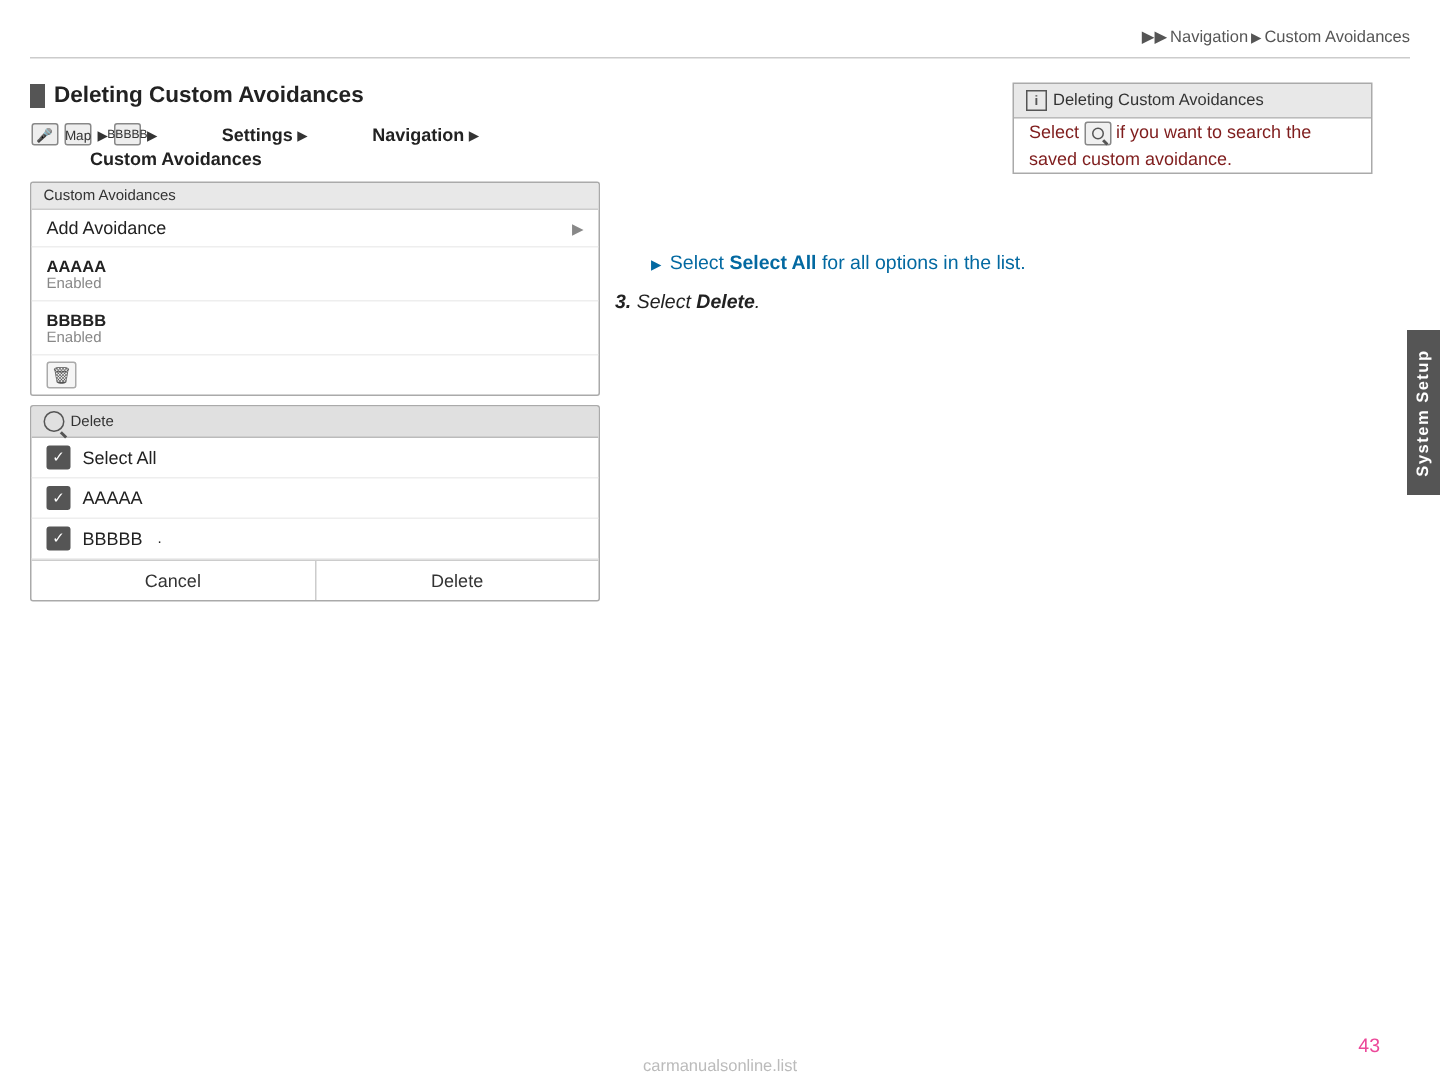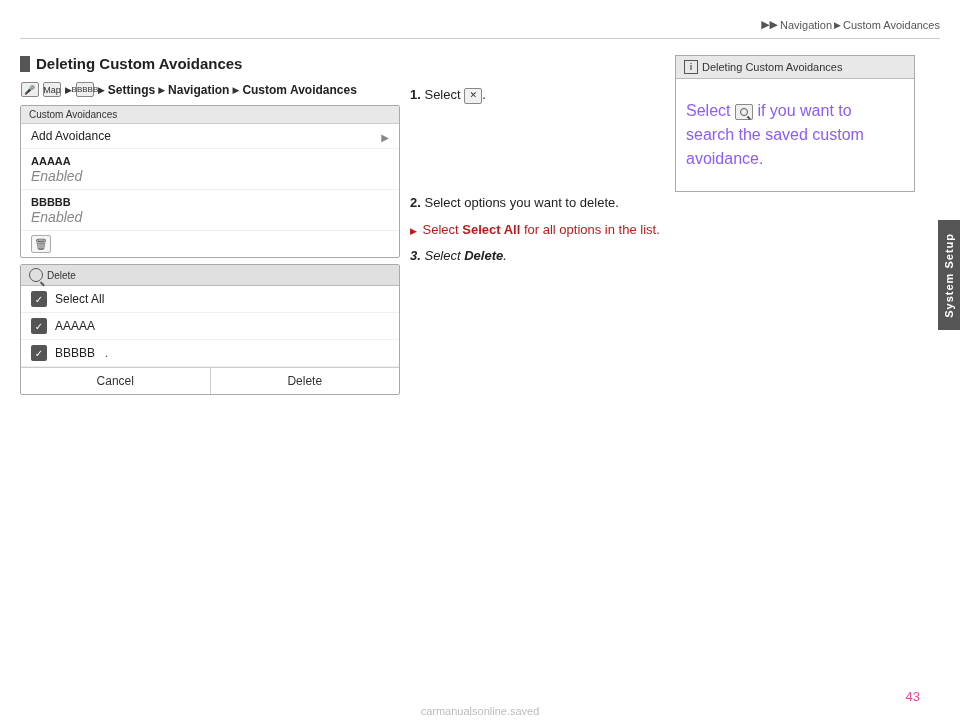--- a/index.html
+++ b/index.html
@@ -127,20 +127,21 @@
       color: #333;
       margin: 0 1px;
     }
     .breadcrumb-path .arrow {
       font-size: 9px;
       color: #333;
       margin: 0 1px;
     }
     .breadcrumb-path .bold-text {
       font-weight: bold;
+      margin-left: 40px;
     }
 
     
     .screenshot-panel {
       border: 1px solid #aaa;
       background: #fff;
       margin-bottom: 6px;
       border-radius: 2px;
       overflow: hidden;
     }
@@ -164,24 +165,23 @@
     }
     .panel-row:last-child {
       border-bottom: none;
     }
     .panel-row .row-arrow {
       margin-left: auto;
       font-size: 10px;
       color: #888;
     }
     .panel-row .sub-text {
-      font-size: 14px;
+      font-size: 10px;
       color: #888;
       display: block;
-      font-style: italic;
     }
     .panel-row-title {
       font-size: 11px;
       font-weight: bold;
     }
 
     
     .delete-icon-row {
       padding: 4px 10px;
       display: flex;
@@ -303,23 +303,23 @@
       width: 18px;
       height: 16px;
       border: 1px solid #888;
       border-radius: 2px;
       font-size: 9px;
       background: #f0f0f0;
       color: #333;
       vertical-align: middle;
     }
     .step-sub {
-      margin-left: 0;
+      margin-left: 24px;
       font-size: 13px;
-      color: #b91c1c;
+      color: #0369a1;
       margin-bottom: 4px;
       line-height: 1.5;
     }
     .step-sub .arrow-bullet {
       font-size: 9px;
       margin-right: 2px;
     }
 
     
     .right-info-box {
@@ -344,23 +344,23 @@
       height: 14px;
       border: 1.5px solid #555;
       display: inline-flex;
       align-items: center;
       justify-content: center;
       font-size: 9px;
       color: #555;
       font-weight: bold;
     }
     .right-info-body {
-      padding: 20px 10px;
-      font-size: 16px;
-      color: #8b5cf6;
+      padding: 0 10px;
+      font-size: 12px;
+      color: #7f1d1d;
       line-height: 1.5;
     }
     .right-info-body .search-inline {
       display: inline-flex;
       align-items: center;
       justify-content: center;
       width: 18px;
       height: 16px;
       border: 1px solid #888;
       border-radius: 2px;
@@ -478,29 +478,21 @@
         <div class="panel-footer-btn">Cancel</div>
         <div class="panel-footer-btn">Delete</div>
       </div>
     </div>
 
   </div>
 
   <div class="right-column">
 
     <div class="steps-area">
-      <div class="step-text">
-        <span class="step-num">1.</span>
-        Select <span class="step-inline-icon">✕</span>.
-      </div>
       <div style="height: 80px;"></div>
-      <div class="step-text">
-        <span class="step-num">2.</span>
-        Select options you want to delete.
-      </div>
       <div class="step-sub">
         <span class="arrow-bullet">▶</span>
         Select <b>Select All</b> for all options in the list.
       </div>
       <div class="step-text" style="margin-top: 6px; font-style: italic;">
         <span class="step-num">3.</span>
         Select <b>Delete</b>.
       </div>
     </div>
 
@@ -517,13 +509,13 @@
         <span>if you want to search the saved custom avoidance.</span>
       </div>
     </div>
 
   </div>
 
 </div>
 
 <div class="page-number">43</div>
 
-<div class="watermark">carmanualsonline.saved</div>
+<div class="watermark">carmanualsonline.list</div>
 
 </body></html>

